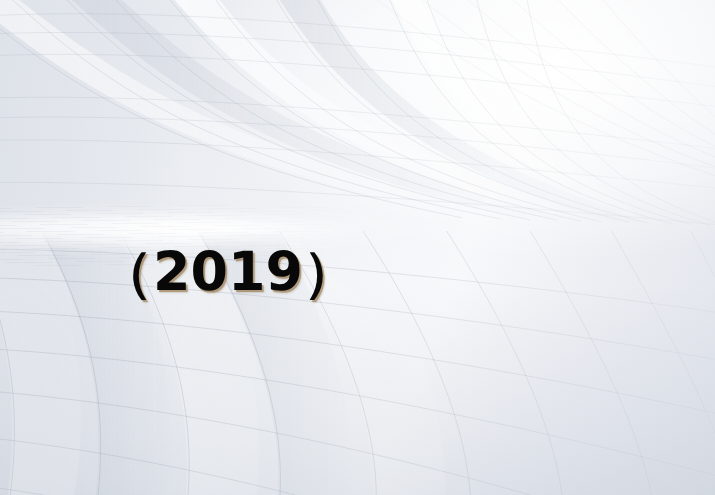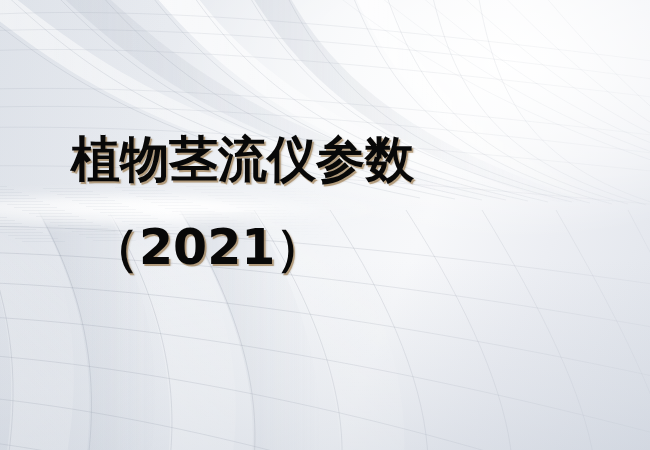--- a/index.html
+++ b/index.html
@@ -237,17 +237,16 @@
     </svg>
   </div>
 
   <div class="swoosh"></div>
   <div class="swoosh-2"></div>
   <div class="striations"></div>
 
   <div class="vignette"></div>
 
   <div class="title-block">
-    <div class="title-line-1">植物茎流仪参数</div>
-    <div class="title-line-2">（2021）</div>
+    <div class="title-line-2">（2019）</div>
   </div>
 
 </div>
 
 </body></html>

